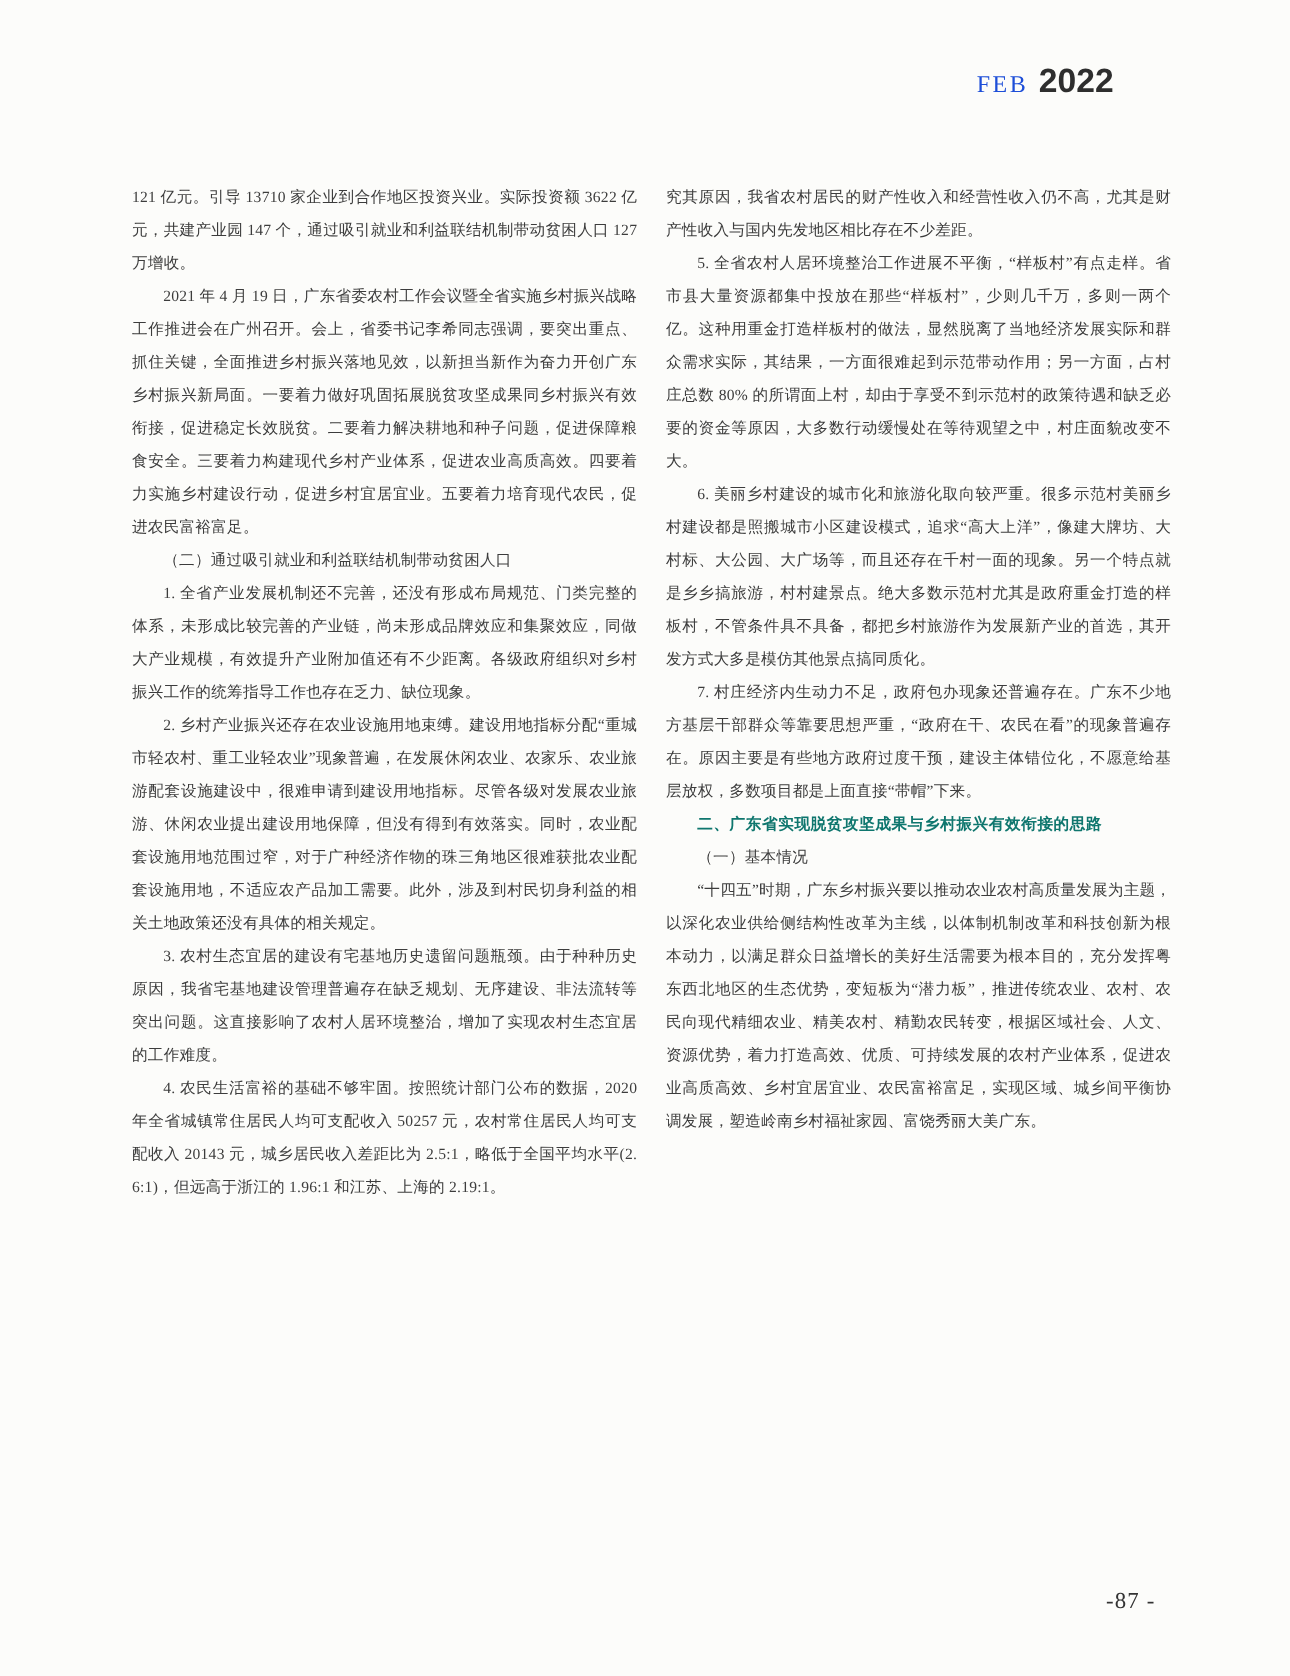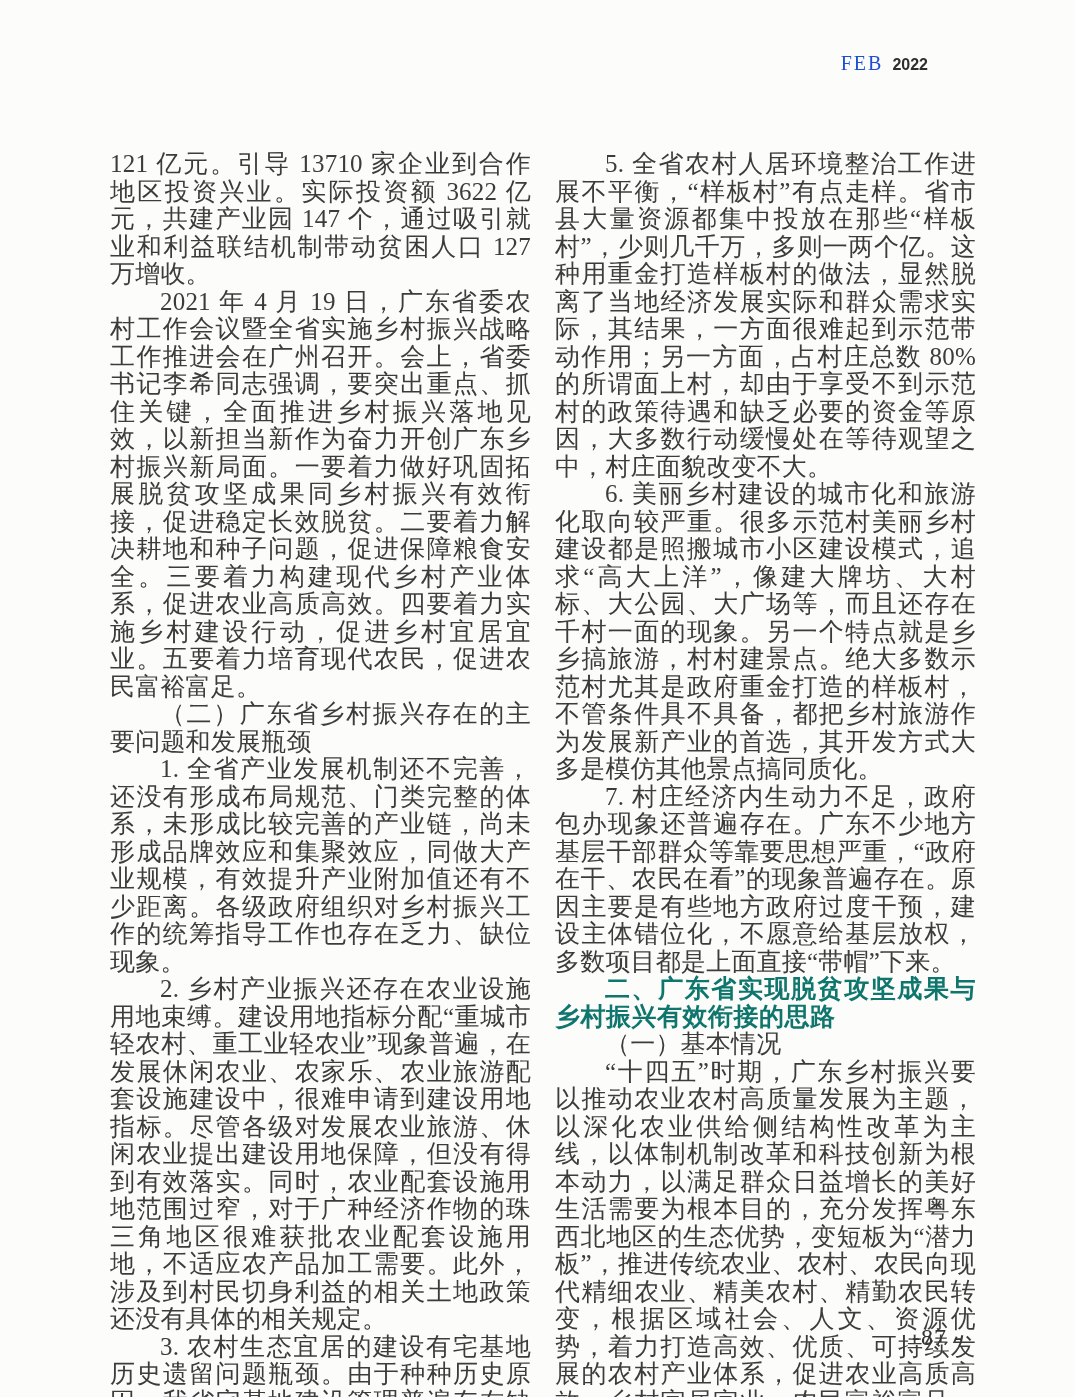--- a/index.html
+++ b/index.html
@@ -24,84 +24,85 @@
     white-space: nowrap;
   }
   .journal-header .month {
     font-family: "Liberation Serif", "DejaVu Serif", serif;
     font-size: 20px;
     letter-spacing: 2px;
     color: #1d4ed8;
   }
   .journal-header .year {
     font-family: "Liberation Sans", "DejaVu Sans", sans-serif;
-    font-size: 16px;
+    font-size: 28px;
     font-weight: 600;
     color: #2e2e2e;
     margin-left: 9px;
   }
   .columns {
     position: absolute;
     top: 150px;
     left: 110px;
     width: 866px;
     display: flex;
     gap: 24px;
   }
   .col {
     width: 421px;
     flex: 0 0 421px;
   }
   .para {
     margin: 0;
-    font-size: 25px;
+    font-size: 13px;
     line-height: 27.5px;
     text-align: justify;
     text-justify: inter-character;
     word-break: break-all;
     letter-spacing: 0.2px;
   }
   .para.indent {
     text-indent: 2em;
   }
   .para.bold-heading {
     font-family: "Liberation Sans", "DejaVu Sans", sans-serif;
     font-weight: 700;
     color: #0f766e;
     letter-spacing: 0.5px;
   }
   .page-number {
     position: absolute;
     top: 1324px;
     right: 112px;
-    font-size: 24px;
+    font-size: 19px;
     color: #333;
     letter-spacing: 1px;
   }
 </style>
 </head>
 <body>
 
 <div class="page">
 
   <div class="journal-header">
     <span class="month">FEB</span><span class="year">2022</span>
   </div>
 
   <div class="columns">
     <div class="col">
         <p class="para">121 亿元。引导 13710 家企业到合作地区投资兴业。实际投资额 3622 亿元，共建产业园 147 个，通过吸引就业和利益联结机制带动贫困人口 127 万增收。</p>
         <p class="para indent">2021 年 4 月 19 日，广东省委农村工作会议暨全省实施乡村振兴战略工作推进会在广州召开。会上，省委书记李希同志强调，要突出重点、抓住关键，全面推进乡村振兴落地见效，以新担当新作为奋力开创广东乡村振兴新局面。一要着力做好巩固拓展脱贫攻坚成果同乡村振兴有效衔接，促进稳定长效脱贫。二要着力解决耕地和种子问题，促进保障粮食安全。三要着力构建现代乡村产业体系，促进农业高质高效。四要着力实施乡村建设行动，促进乡村宜居宜业。五要着力培育现代农民，促进农民富裕富足。</p>
-        <p class="para indent">（二）广东省乡村振兴存在的主要问题和发展瓶颈</p>
+        <p class="para indent">（二）通过吸引就业和利益联结机制带动贫困人口</p>
         <p class="para indent">1. 全省产业发展机制还不完善，还没有形成布局规范、门类完整的体系，未形成比较完善的产业链，尚未形成品牌效应和集聚效应，同做大产业规模，有效提升产业附加值还有不少距离。各级政府组织对乡村振兴工作的统筹指导工作也存在乏力、缺位现象。</p>
         <p class="para indent">2. 乡村产业振兴还存在农业设施用地束缚。建设用地指标分配“重城市轻农村、重工业轻农业”现象普遍，在发展休闲农业、农家乐、农业旅游配套设施建设中，很难申请到建设用地指标。尽管各级对发展农业旅游、休闲农业提出建设用地保障，但没有得到有效落实。同时，农业配套设施用地范围过窄，对于广种经济作物的珠三角地区很难获批农业配套设施用地，不适应农产品加工需要。此外，涉及到村民切身利益的相关土地政策还没有具体的相关规定。</p>
         <p class="para indent">3. 农村生态宜居的建设有宅基地历史遗留问题瓶颈。由于种种历史原因，我省宅基地建设管理普遍存在缺乏规划、无序建设、非法流转等突出问题。这直接影响了农村人居环境整治，增加了实现农村生态宜居的工作难度。</p>
         <p class="para indent">4. 农民生活富裕的基础不够牢固。按照统计部门公布的数据，2020 年全省城镇常住居民人均可支配收入 50257 元，农村常住居民人均可支配收入 20143 元，城乡居民收入差距比为 2.5:1，略低于全国平均水平(2.6:1)，但远高于浙江的 1.96:1 和江苏、上海的 2.19:1。</p>
       </div>
     <div class="col">
+        <p class="para">究其原因，我省农村居民的财产性收入和经营性收入仍不高，尤其是财产性收入与国内先发地区相比存在不少差距。</p>
         <p class="para indent">5. 全省农村人居环境整治工作进展不平衡，“样板村”有点走样。省市县大量资源都集中投放在那些“样板村”，少则几千万，多则一两个亿。这种用重金打造样板村的做法，显然脱离了当地经济发展实际和群众需求实际，其结果，一方面很难起到示范带动作用；另一方面，占村庄总数 80% 的所谓面上村，却由于享受不到示范村的政策待遇和缺乏必要的资金等原因，大多数行动缓慢处在等待观望之中，村庄面貌改变不大。</p>
         <p class="para indent">6. 美丽乡村建设的城市化和旅游化取向较严重。很多示范村美丽乡村建设都是照搬城市小区建设模式，追求“高大上洋”，像建大牌坊、大村标、大公园、大广场等，而且还存在千村一面的现象。另一个特点就是乡乡搞旅游，村村建景点。绝大多数示范村尤其是政府重金打造的样板村，不管条件具不具备，都把乡村旅游作为发展新产业的首选，其开发方式大多是模仿其他景点搞同质化。</p>
         <p class="para indent">7. 村庄经济内生动力不足，政府包办现象还普遍存在。广东不少地方基层干部群众等靠要思想严重，“政府在干、农民在看”的现象普遍存在。原因主要是有些地方政府过度干预，建设主体错位化，不愿意给基层放权，多数项目都是上面直接“带帽”下来。</p>
         <p class="para indent bold-heading">二、广东省实现脱贫攻坚成果与乡村振兴有效衔接的思路</p>
         <p class="para indent">（一）基本情况</p>
         <p class="para indent">“十四五”时期，广东乡村振兴要以推动农业农村高质量发展为主题，以深化农业供给侧结构性改革为主线，以体制机制改革和科技创新为根本动力，以满足群众日益增长的美好生活需要为根本目的，充分发挥粤东西北地区的生态优势，变短板为“潜力板”，推进传统农业、农村、农民向现代精细农业、精美农村、精勤农民转变，根据区域社会、人文、资源优势，着力打造高效、优质、可持续发展的农村产业体系，促进农业高质高效、乡村宜居宜业、农民富裕富足，实现区域、城乡间平衡协调发展，塑造岭南乡村福祉家园、富饶秀丽大美广东。</p>
       </div>
   </div>
 
   <div class="page-number">-87 -</div>

